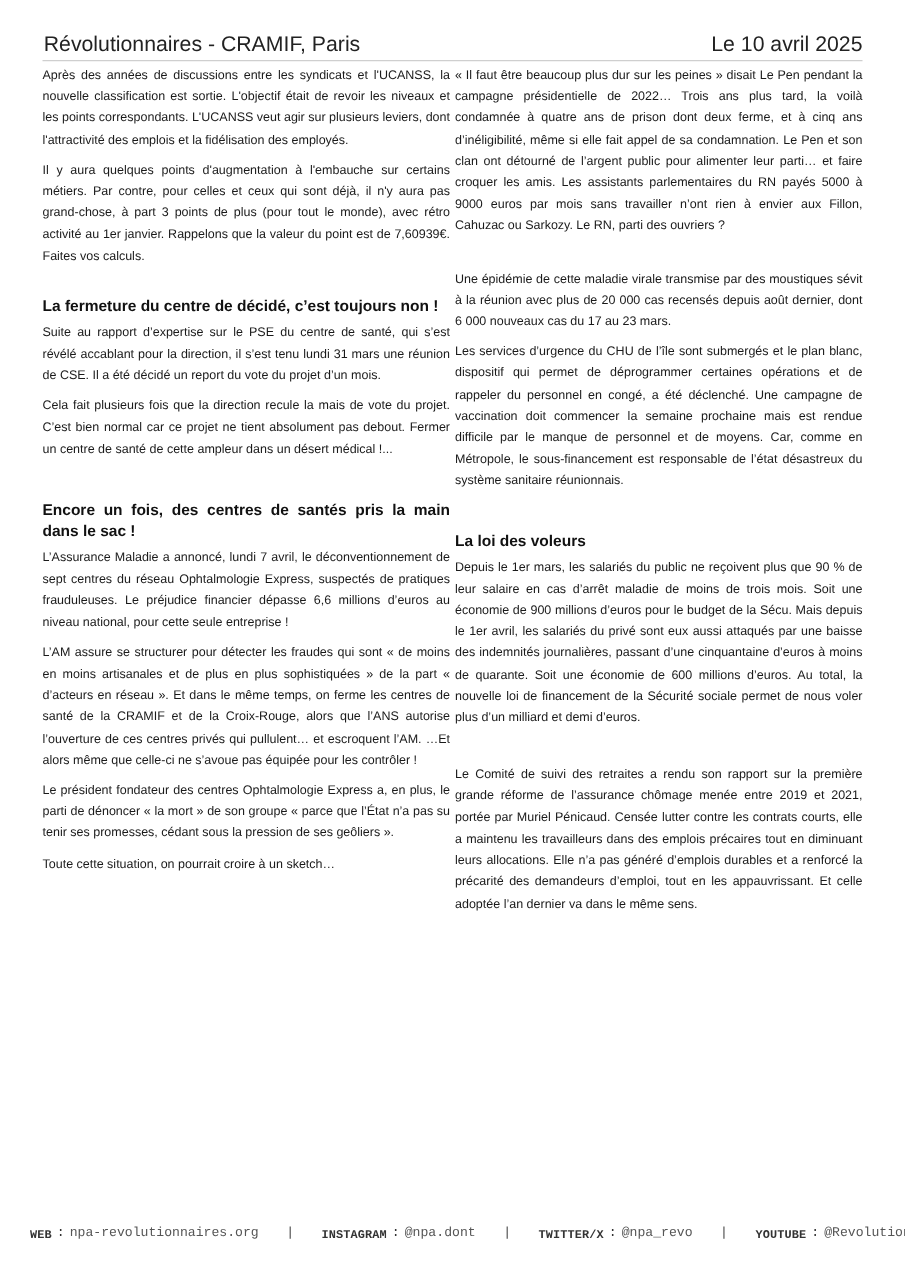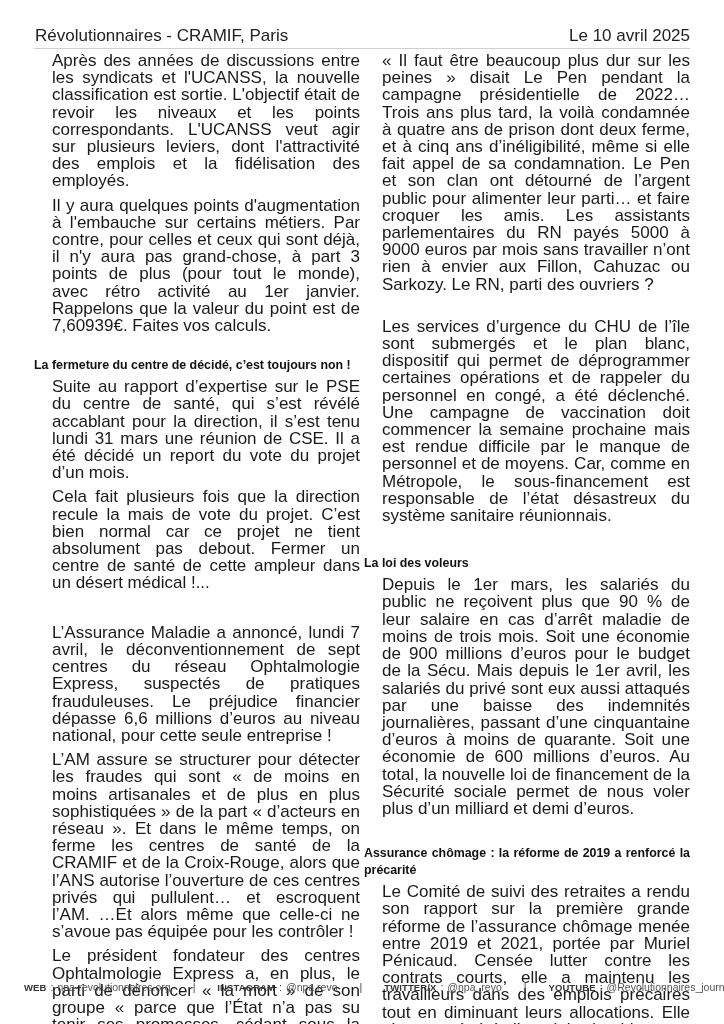--- a/index.html
+++ b/index.html
@@ -20,32 +20,33 @@
     display: flex; justify-content: space-between;
   }
   .col { width: 326px; }
   .col.right { width: 326px; }
   .article { margin-bottom: 0; }
   .article h2 {
     font-size: 12.4px; font-weight: bold; margin: 0 0 4px 0; line-height: 17px;
     text-align: justify; color: #111;
   }
   .article p {
-    font-size: 17px; line-height: 17.2px; margin: 0 0 7px 18px;
+    font-size: 10px; line-height: 17.2px; margin: 0 0 7px 0;
     text-align: justify; color: #1a1a1a;
   }
   .gap-l1 { height: 16px; }
   .gap-l2 { height: 25px; }
   .gap-r1 { height: 18px; }
   .gap-r2 { height: 24px; }
   .gap-r3 { height: 21px; }
   .footer {
     position: absolute; left: 24px; right: 24px; top: 981px;
     font-size: 10.5px; color: #555; display: flex; align-items: flex-end;
     white-space: nowrap;
+    font-family: Liberation Mono, monospace;
   }
   .footer .label { font-weight: bold; color: #333; font-size: 9.5px; letter-spacing: 0.1px; }
   .footer .sep { color: #333; margin: 0 4px; }
   .footer .val { color: #555; }
   .footer .pipe { color: #444; margin: 0 22px 0 22px; }
   .footer .item { display: inline-flex; align-items: center; }
 </style>
 </head>
 <body>
 
@@ -64,62 +65,63 @@
     <div class="gap-l1"></div>
 
     <div class="article">
       <h2>La fermeture du centre de décidé, c’est toujours non !</h2>
       <p>Suite au rapport d’expertise sur le PSE du centre de santé, qui s’est révélé accablant pour la direction, il s’est tenu lundi 31 mars une réunion de CSE. Il a été décidé un report du vote du projet d’un mois.</p>
       <p>Cela fait plusieurs fois que la direction recule la mais de vote du projet. C’est bien normal car ce projet ne tient absolument pas debout. Fermer un centre de santé de cette ampleur dans un désert médical !...</p>
     </div>
     <div class="gap-l2"></div>
 
     <div class="article">
+      <h2>Encore un fois, des centres de santés pris la main dans le sac !</h2>
       <p>L’Assurance Maladie a annoncé, lundi 7 avril, le déconventionnement de sept centres du réseau Ophtalmologie Express, suspectés de pratiques frauduleuses. Le préjudice financier dépasse 6,6 millions d’euros au niveau national, pour cette seule entreprise !</p>
       <p>L’AM assure se structurer pour détecter les fraudes qui sont « de moins en moins artisanales et de plus en plus sophistiquées » de la part « d’acteurs en réseau ». Et dans le même temps, on ferme les centres de santé de la CRAMIF et de la Croix-Rouge, alors que l’ANS autorise l’ouverture de ces centres privés qui pullulent… et escroquent l’AM. …Et alors même que celle-ci ne s’avoue pas équipée pour les contrôler !</p>
       <p>Le président fondateur des centres Ophtalmologie Express a, en plus, le parti de dénoncer « la mort » de son groupe « parce que l’État n’a pas su tenir ses promesses, cédant sous la pression de ses geôliers ».</p>
       <p>Toute cette situation, on pourrait croire à un sketch…</p>
     </div>
   </div>
 
   <div class="col right">
     <div class="article">
       <p>« Il faut être beaucoup plus dur sur les peines » disait Le Pen pendant la campagne présidentielle de 2022… Trois ans plus tard, la voilà condamnée à quatre ans de prison dont deux ferme, et à cinq ans d’inéligibilité, même si elle fait appel de sa condamnation. Le Pen et son clan ont détourné de l’argent public pour alimenter leur parti… et faire croquer les amis. Les assistants parlementaires du RN payés 5000 à 9000 euros par mois sans travailler n’ont rien à envier aux Fillon, Cahuzac ou Sarkozy. Le RN, parti des ouvriers ?</p>
     </div>
     <div class="gap-r1"></div>
 
     <div class="article">
+      <p>Une épidémie de cette maladie virale transmise par des moustiques sévit à la réunion avec plus de 20 000 cas recensés depuis août dernier, dont 6 000 nouveaux cas du 17 au 23 mars.</p>
       <p>Les services d’urgence du CHU de l’île sont submergés et le plan blanc, dispositif qui permet de déprogrammer certaines opérations et de rappeler du personnel en congé, a été déclenché. Une campagne de vaccination doit commencer la semaine prochaine mais est rendue difficile par le manque de personnel et de moyens. Car, comme en Métropole, le sous-financement est responsable de l’état désastreux du système sanitaire réunionnais.</p>
     </div>
     <div class="gap-r2"></div>
 
     <div class="article">
       <h2>La loi des voleurs</h2>
       <p>Depuis le 1er mars, les salariés du public ne reçoivent plus que 90 % de leur salaire en cas d’arrêt maladie de moins de trois mois. Soit une économie de 900 millions d’euros pour le budget de la Sécu. Mais depuis le 1er avril, les salariés du privé sont eux aussi attaqués par une baisse des indemnités journalières, passant d’une cinquantaine d’euros à moins de quarante. Soit une économie de 600 millions d’euros. Au total, la nouvelle loi de financement de la Sécurité sociale permet de nous voler plus d’un milliard et demi d’euros.</p>
     </div>
     <div class="gap-r3"></div>
 
     <div class="article">
-      <h2>Assurance chômage : la réforme de 2019 a renforcé la précarité</h2>
       <p>Le Comité de suivi des retraites a rendu son rapport sur la première grande réforme de l’assurance chômage menée entre 2019 et 2021, portée par Muriel Pénicaud. Censée lutter contre les contrats courts, elle a maintenu les travailleurs dans des emplois précaires tout en diminuant leurs allocations. Elle n’a pas généré d’emplois durables et a renforcé la précarité des demandeurs d’emploi, tout en les appauvrissant. Et celle adoptée l’an dernier va dans le même sens.</p>
     </div>
   </div>
 </div>
 
 <div class="footer">
   <span class="item">
     <span class="label">WEB</span>
     <span class="sep">:</span>
     <span class="val">npa-revolutionnaires.org</span>
   </span>
   <span class="pipe">|</span>
   <span class="item">
     <span class="label">INSTAGRAM</span>
     <span class="sep">:</span>
-    <span class="val">@npa.revo</span>
+    <span class="val">@npa.dont</span>
   </span>
   <span class="pipe">|</span>
   <span class="item">
     <span class="label">TWITTER/X</span>
     <span class="sep">:</span>
     <span class="val">@npa_revo</span>
   </span>
   <span class="pipe">|</span>
   <span class="item">
     <span class="label">YOUTUBE</span>

